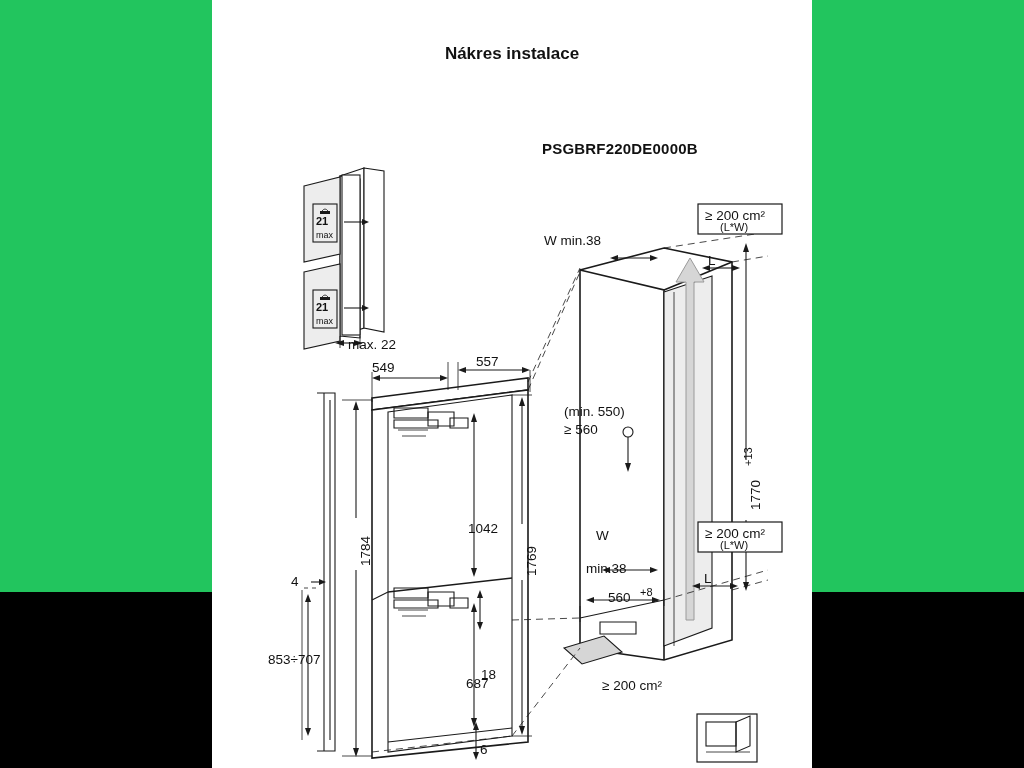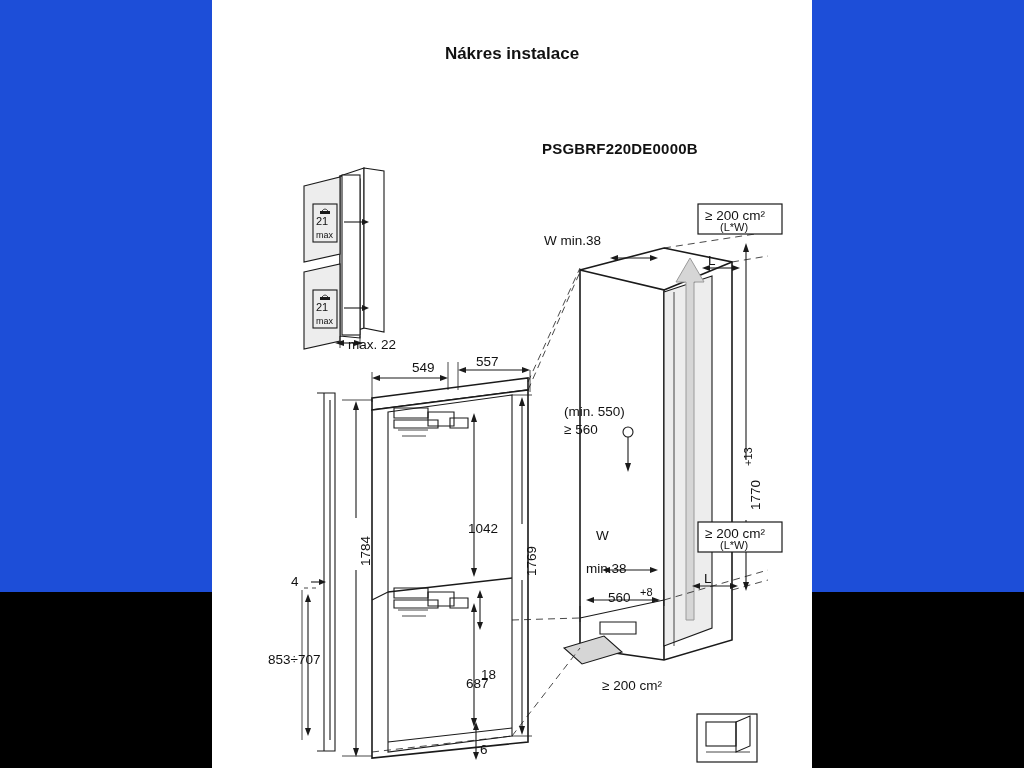--- a/index.html
+++ b/index.html
@@ -1,22 +1,22 @@
 <!DOCTYPE html>
 <html><head>
 <meta charset="utf-8">
 <style>
   html,body{margin:0;padding:0;background:#000;}
   body{width:1024px;height:768px;overflow:hidden;font-family:"Liberation Sans",sans-serif;}
-  #stage{position:relative;width:1024px;height:592px;background:#1d4ed8;}
+  #stage{position:relative;width:1024px;height:592px;background:#22c55e;}
   #sheet{position:absolute;left:212px;top:0;width:600px;height:768px;background:#ffffff;}
   #title{position:absolute;left:0;top:44px;width:600px;text-align:center;font-size:17px;font-weight:bold;color:#111;}
   #model{position:absolute;left:330px;top:140px;font-size:15px;color:#111;letter-spacing:.2px;font-weight:bold;}
   .lbl{position:absolute;font-size:13.5px;color:#111;white-space:nowrap;}
-  .lbl.b{font-weight:normal;}
+  .lbl.b{font-weight:bold;}
   .sm{font-size:11px;}
   .vert{transform:rotate(-90deg);transform-origin:left top;}
   svg{position:absolute;left:0;top:0;width:600px;height:768px;}
   .ln{stroke:#1a1a1a;fill:none;}
   .t1{stroke-width:1.1;}
   .t15{stroke-width:1.6;}
   .t08{stroke-width:.8;}
   .dash{stroke-dasharray:7 5;}
   .dash2{stroke-dasharray:4 4;}
   .fillw{fill:#ffffff;}
@@ -247,21 +247,21 @@
       </g>
     </svg>
 
     <div class="lbl b sm" style="left:104px;top:215px;">21</div>
     <div class="lbl sm" style="left:104px;top:230px;font-size:9px;">max</div>
     <div class="lbl b sm" style="left:104px;top:301px;">21</div>
     <div class="lbl sm" style="left:104px;top:316px;font-size:9px;">max</div>
 
     <div class="lbl" style="left:136px;top:337px;">max. 22</div>
 
-    <div class="lbl" style="left:160px;top:360px;margin-left:40px;">549</div>
+    <div class="lbl" style="left:160px;top:360px;">549</div>
     <div class="lbl" style="left:264px;top:354px;text-align:right;">557</div>
     <div class="lbl" style="left:256px;top:521px;">1042</div>
     <div class="lbl" style="left:269px;top:620px;margin-top:47px;">18</div>
     <div class="lbl" style="left:254px;top:676px;">687</div>
     <div class="lbl" style="left:268px;top:742px;">6</div>
 
     <div class="lbl vert" style="left:312px;top:576px;">1769</div>
     <div class="lbl vert" style="left:146px;top:566px;">1784</div>
     <div class="lbl vert" style="left:536px;top:510px;">1770</div>
     <div class="lbl sm vert" style="left:530px;top:466px;">+13</div>

